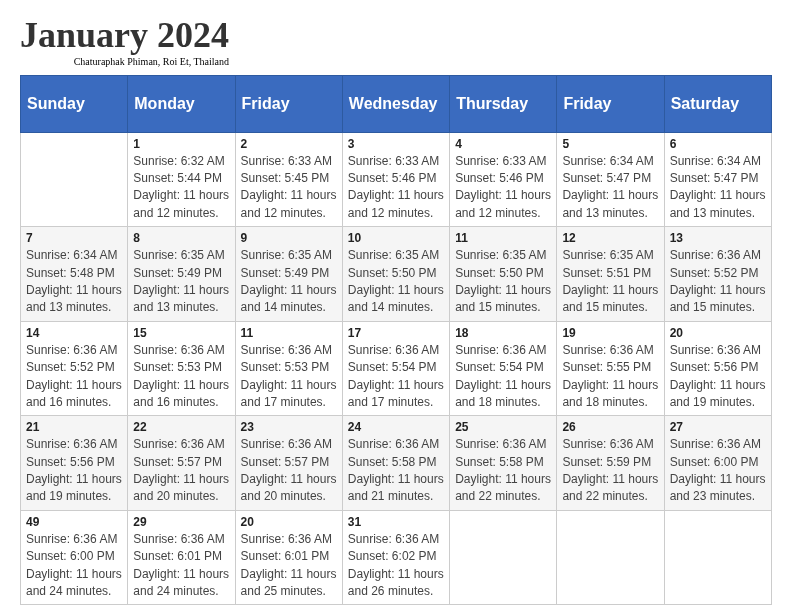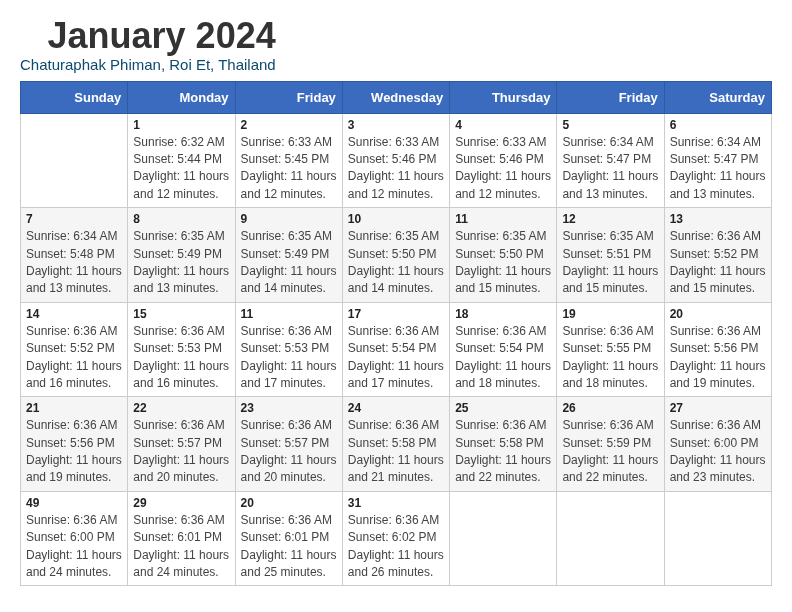--- a/index.html
+++ b/index.html
@@ -25,42 +25,43 @@
       margin-top: 4px;
     }
     .logo-icon {
       width: 24px;
       height: 24px;
       margin-left: 2px;
       margin-top: -8px;
     }
     .title-block {
       text-align: right;
+      font-family: Liberation Serif, serif;
     }
     .month-title {
       font-size: 36px;
       font-weight: bold;
       color: #333;
       line-height: 1.1;
     }
     .subtitle {
-      font-size: 15px;
-      color: #0c4a6e;
+      font-size: 10px;
+      color: #000000;
     }
     table {
       width: 100%;
       border-collapse: collapse;
       font-size: 10.5px;
     }
     thead tr th {
       background-color: #3a6bbf;
       color: #fff;
-      text-align: right;
-      padding: 8px 6px;
-      font-size: 13px;
+      text-align: left;
+      padding: 19px 6px;
+      font-size: 16px;
       font-weight: bold;
       border: 1px solid #2d5aa0;
     }
     tbody tr td {
       vertical-align: top;
       border: 1px solid #ccc;
       padding: 4px 5px;
       height: 82px;
       width: 14.28%;
       background: #fff;

